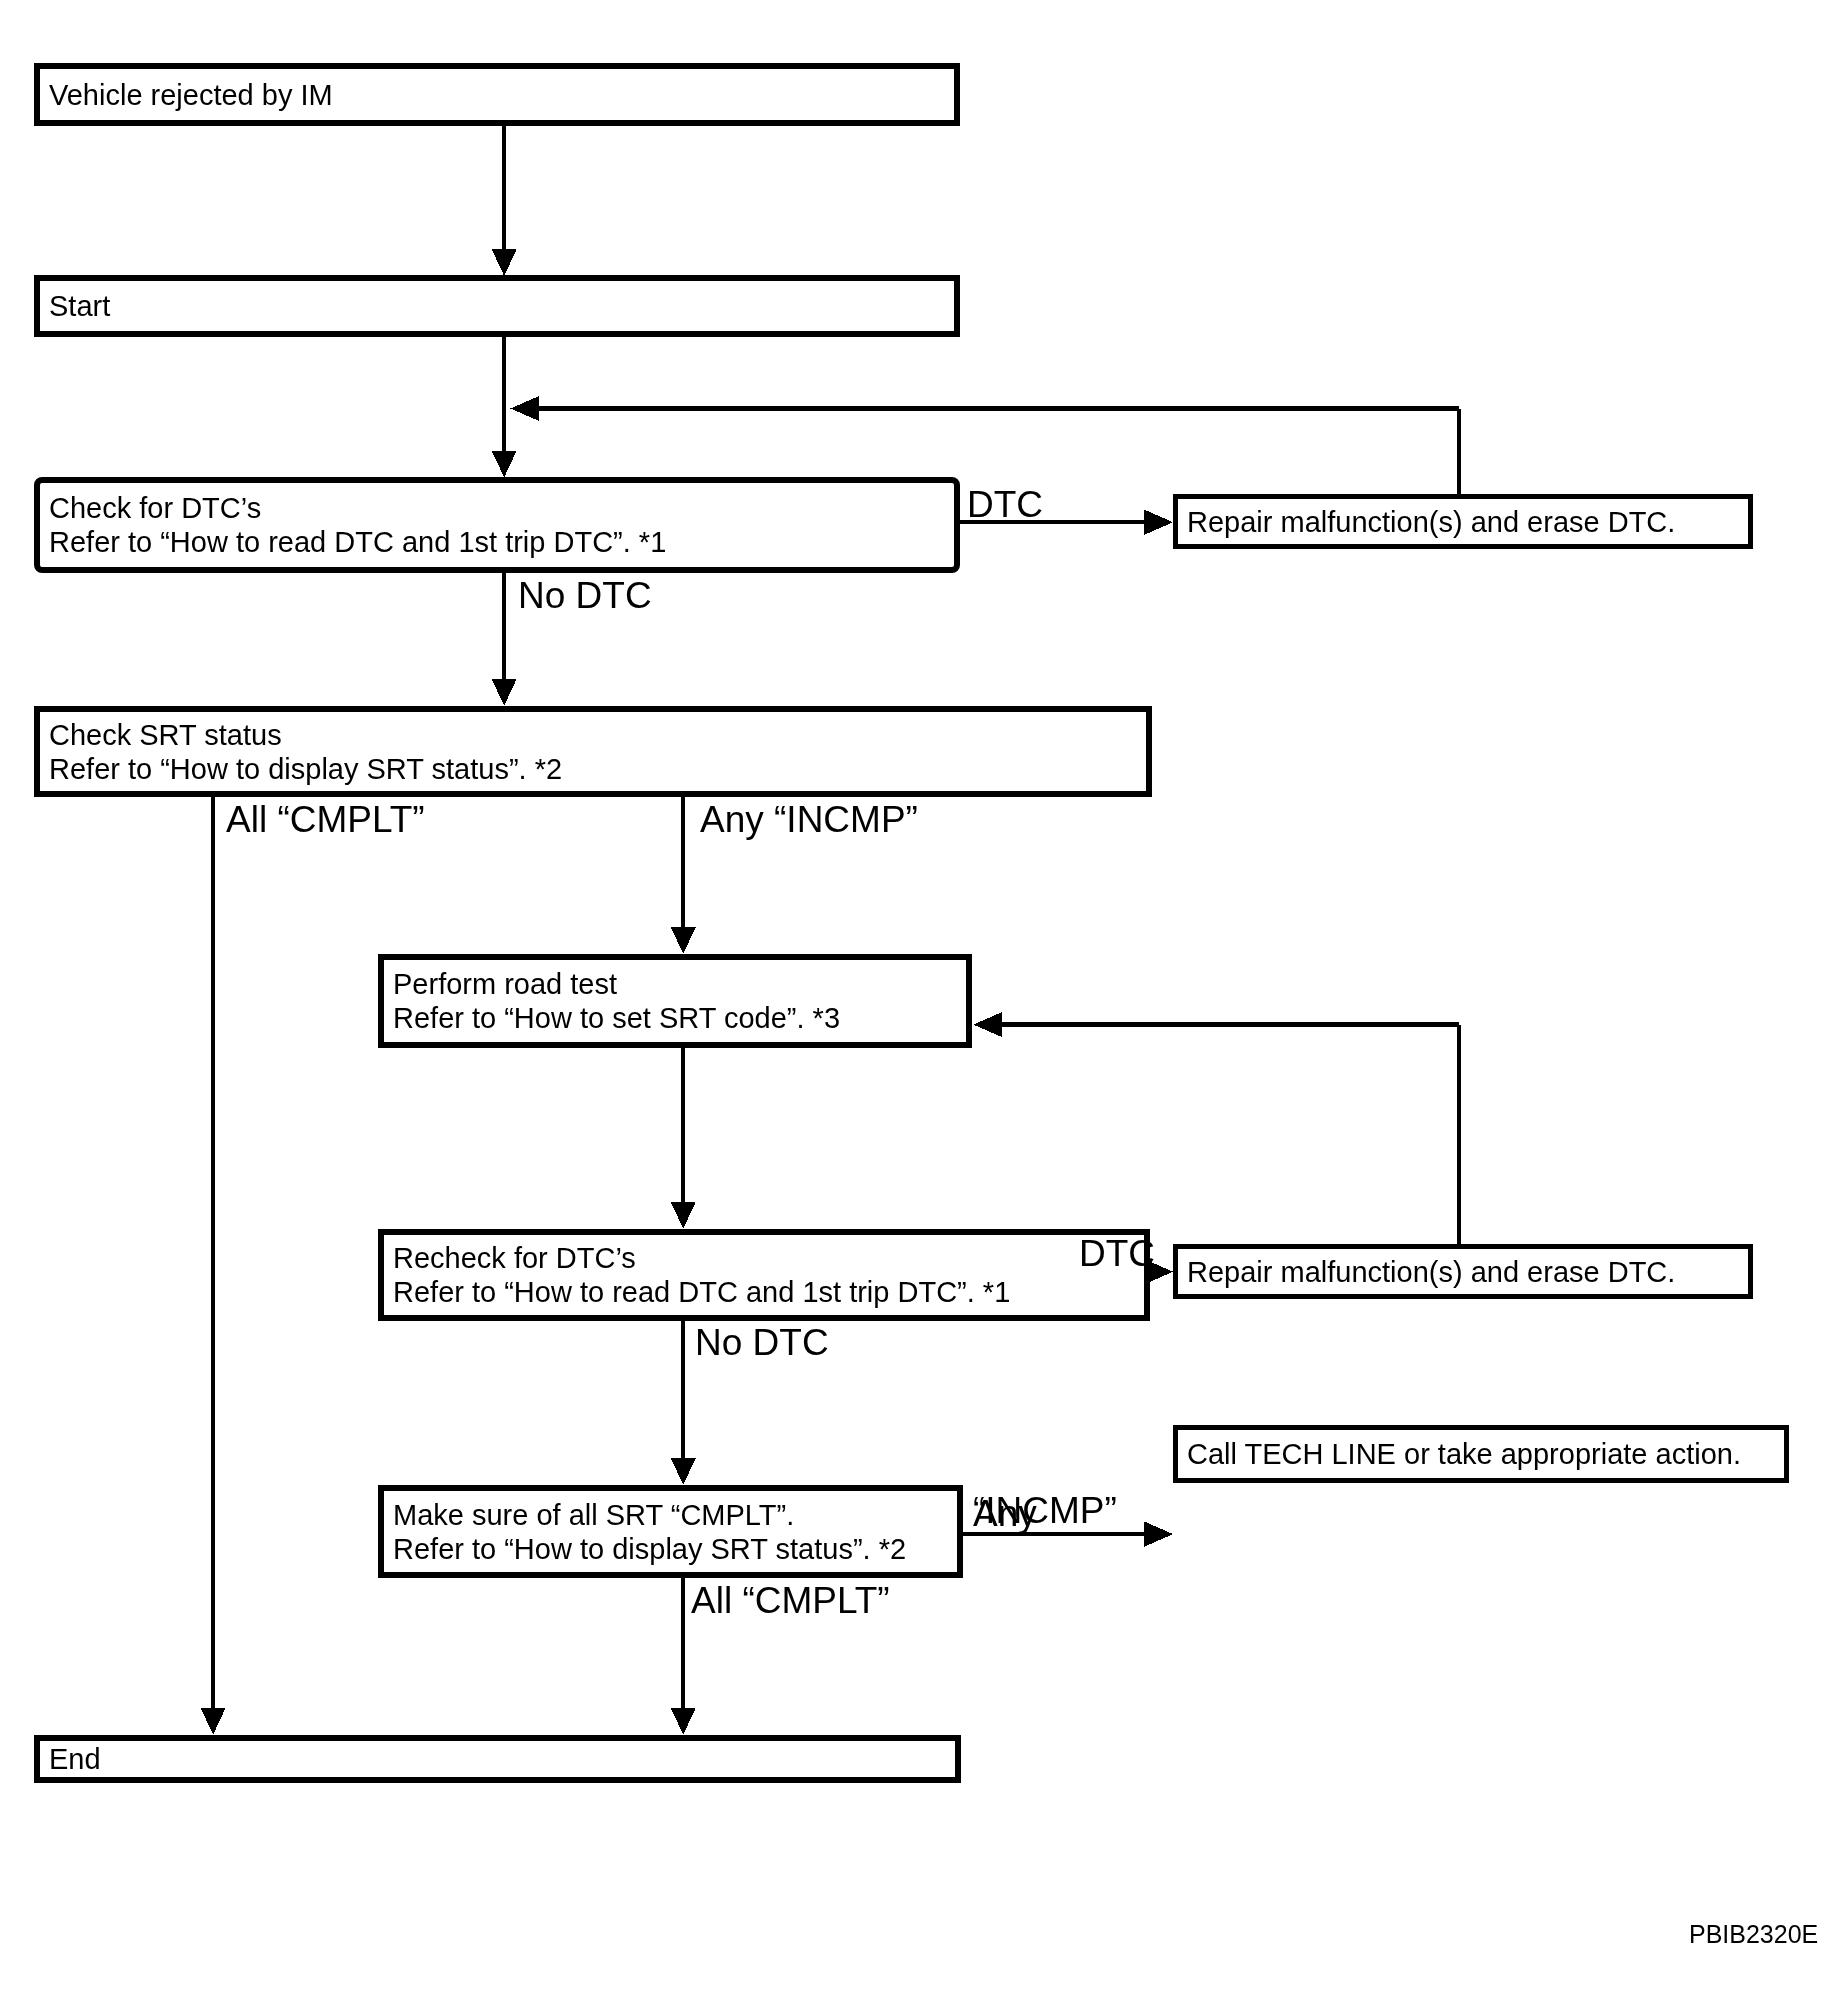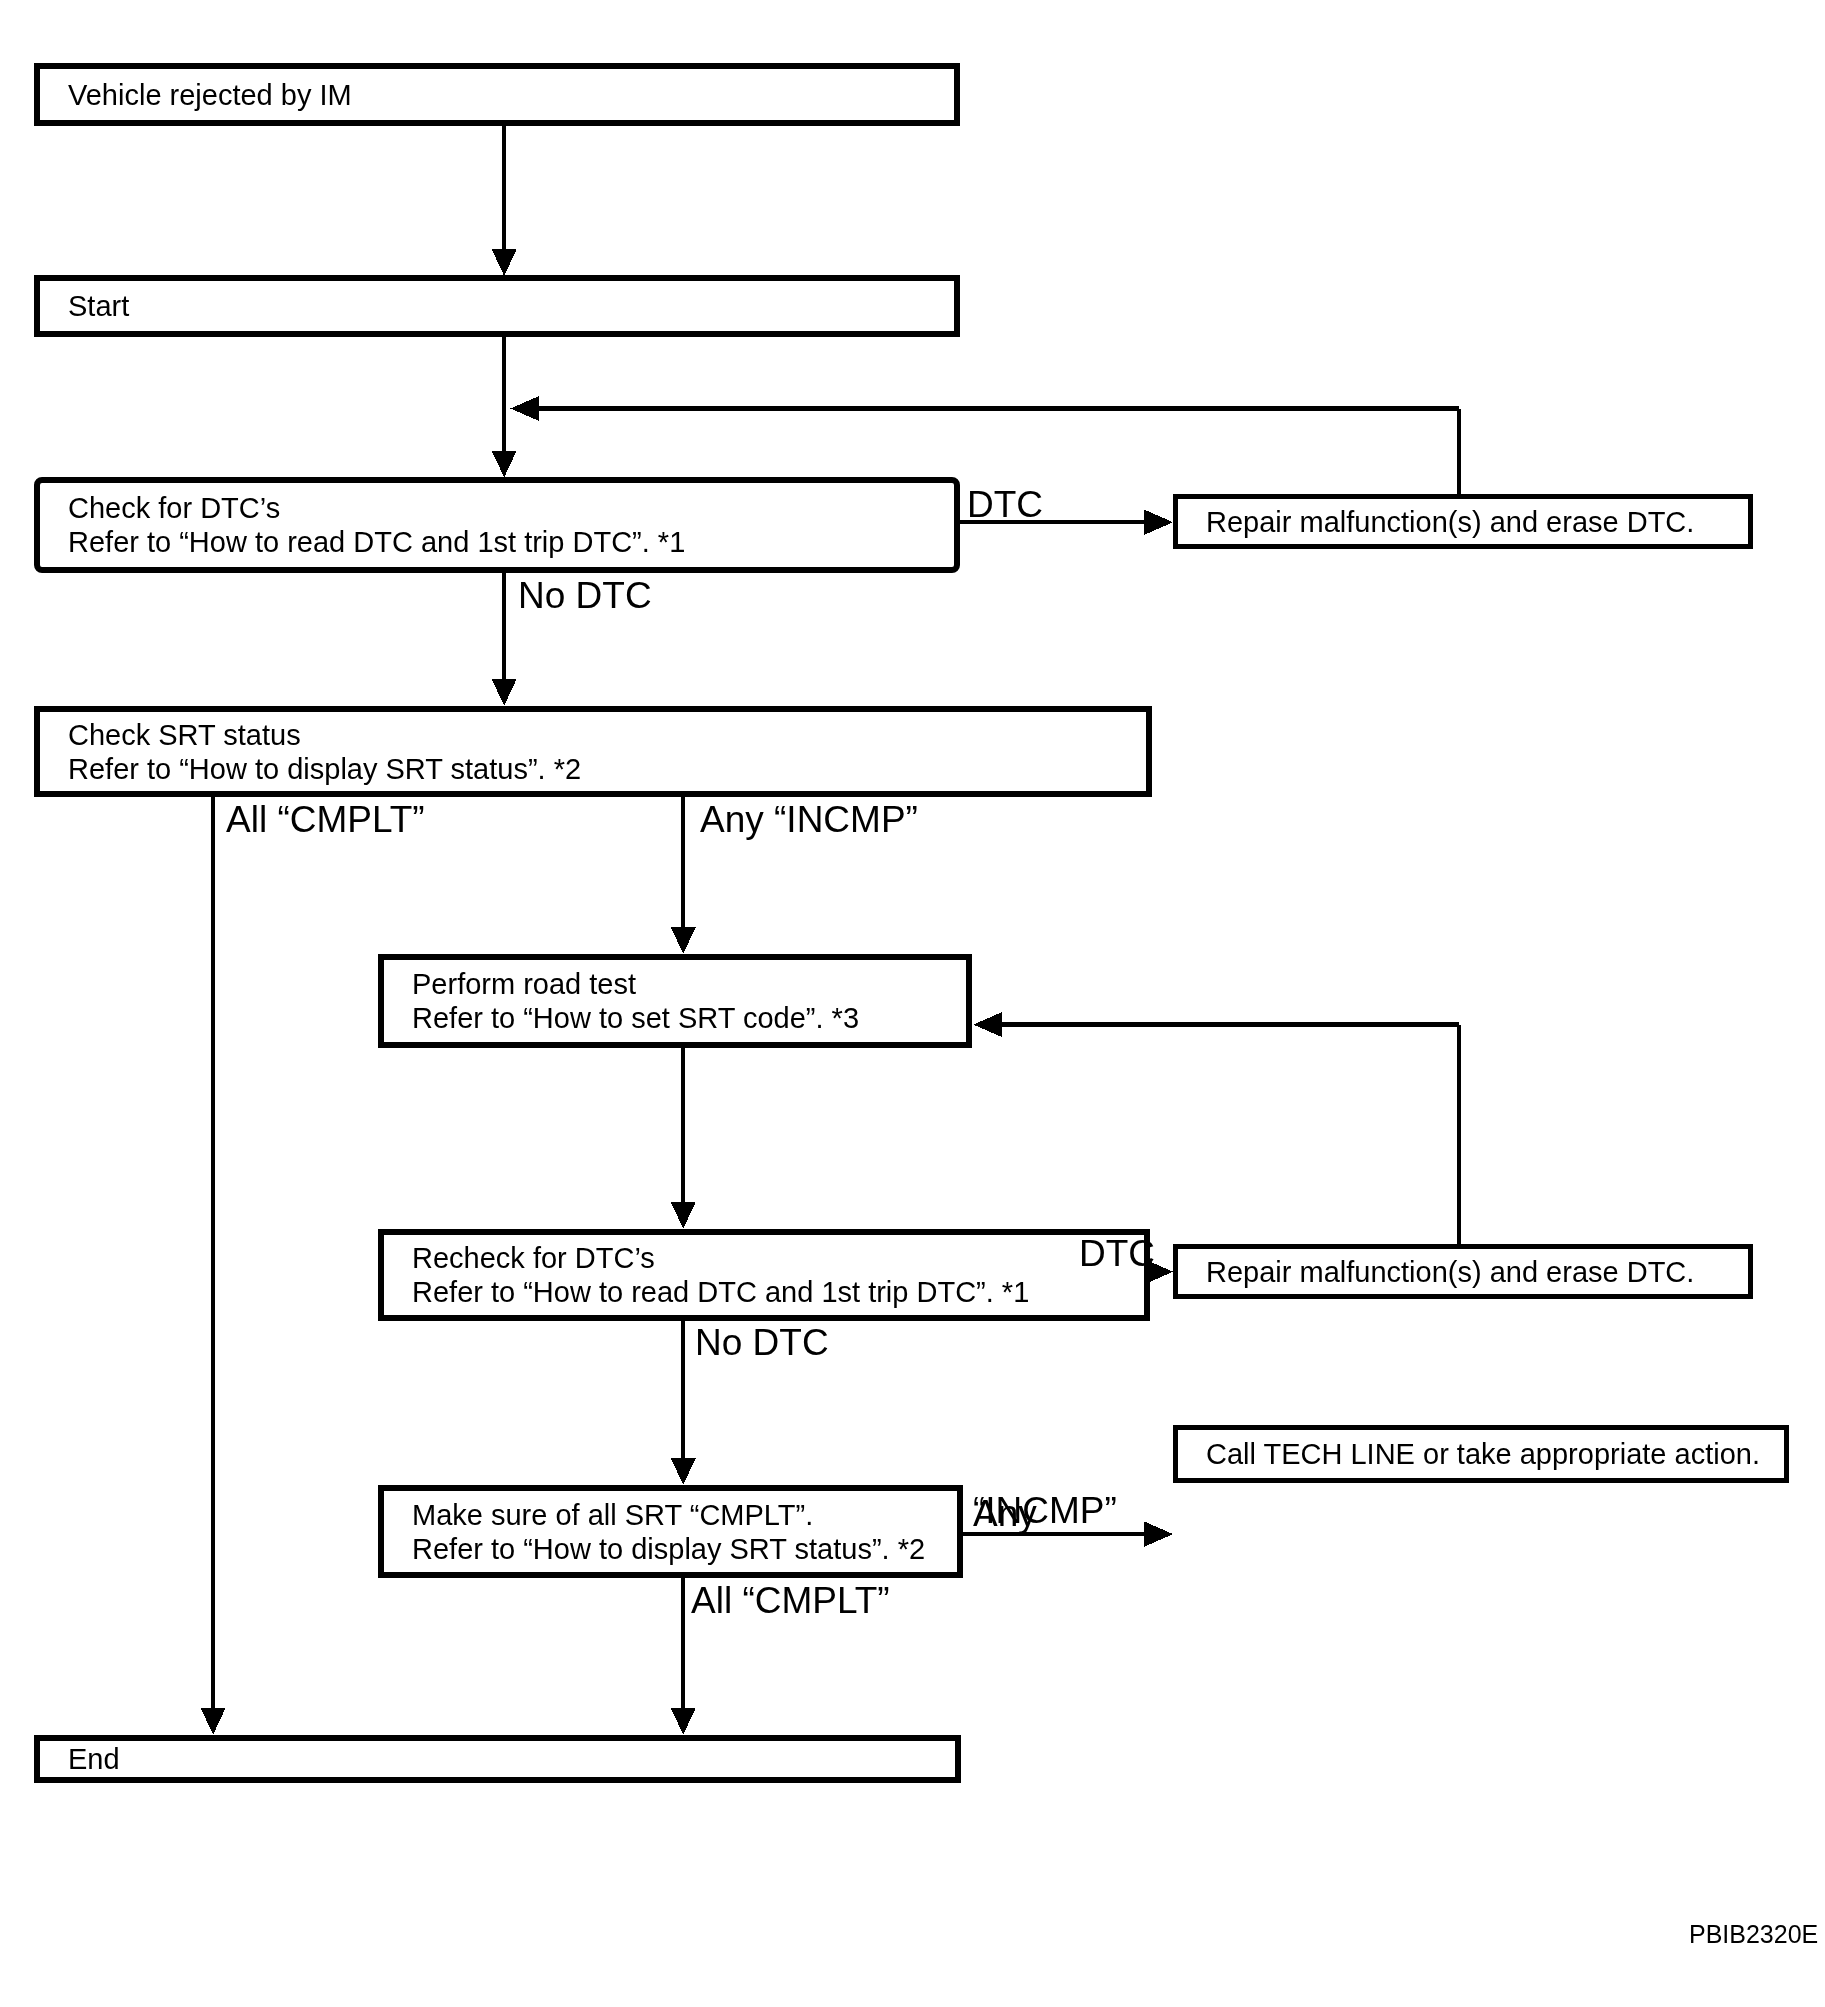--- a/index.html
+++ b/index.html
@@ -13,21 +13,21 @@
   }
   .canvas svg{position:absolute;left:0;top:0;}
   .node{
     position:absolute;
     background:#ffffff;
     border:6.3px solid #000;
     box-sizing:border-box;
     display:flex;
     flex-direction:column;
     justify-content:center;
-    padding-left:28px;
+    padding-left:9px;
     padding-right:7.2px;
     font-size:29px;
     line-height:34px;
     white-space:nowrap;
   }
   .node.thin{border-width:5.4px;}
   .lbl{
     position:absolute;
     font-size:37px;
     line-height:32px;

